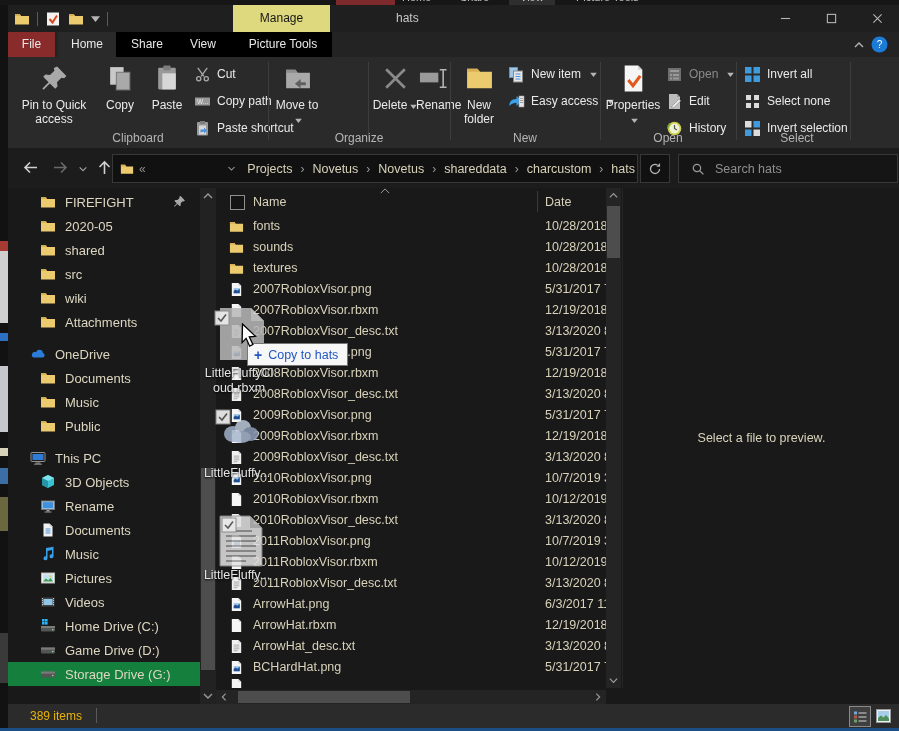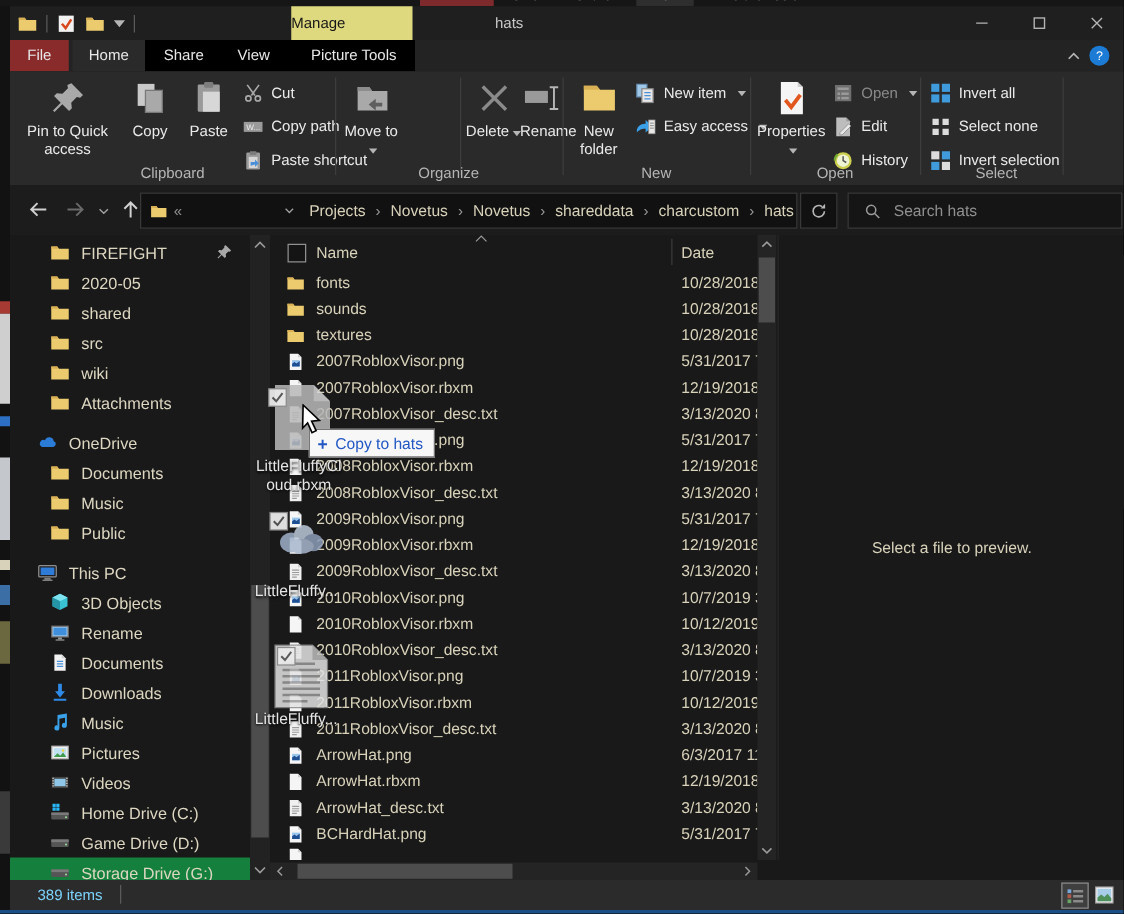--- a/index.html
+++ b/index.html
@@ -27,21 +27,21 @@
   .sl7{top:492px;height:34px;background:#6b683f}
   .sl8{top:628px;height:50px;background:#3a3a3a}
 
   
   .titlebar{position:absolute;left:8px;top:5px;width:891px;height:27px;background:#1f1f1f;z-index:6;}
   .qat{position:absolute;left:6px;top:3px;display:flex;align-items:center;gap:7px;height:21px;}
   .qat .qi{width:16px;height:16px;}
   .qat .qsep{width:1px;height:14px;background:#5a5a5a;}
   .qat .qchev{width:9px;height:9px;}
   .manage-tab{position:absolute;left:225px;top:0;width:97px;height:27px;background:#ded87f;color:#161616;
-              text-align:left;line-height:27px;font-size:12px;}
+              text-align:center;line-height:27px;font-size:12px;}
   .win-title{position:absolute;left:388px;top:0;line-height:27px;color:#c8c8c8;font-size:12px;}
   .wc{position:absolute;top:0;width:45px;height:27px;display:flex;align-items:center;justify-content:center;}
   .wc svg{width:11px;height:11px;}
   .wc-min{left:755px}.wc-max{left:801px}.wc-close{left:847px}
 
   
   .tabsrow{position:absolute;left:8px;top:32px;width:891px;height:25px;background:#232323;z-index:6;}
   .tabs-black{position:absolute;left:108px;top:0;width:216px;height:25px;background:#000;}
   .rtab{position:absolute;top:0;height:25px;line-height:25px;text-align:center;font-size:12px;color:#e8e8e8;}
   .rtab-file{left:0;width:47px;background:#8a2b2b;}
@@ -125,21 +125,21 @@
            display:flex;align-items:center;justify-content:center;z-index:2;}
   .preview span{color:#d8d2ba;font-size:12.5px;}
 
   .hscroll{position:absolute;left:216px;top:690px;width:390px;height:14px;background:#242424;z-index:3;}
   .hscroll .sarr{position:absolute;top:2px;width:10px;height:10px;}
   .sarr.lf{left:3px}.sarr.rt{right:3px}
   .h-thumb{position:absolute;left:22px;top:1px;width:172px;height:12px;background:#4d4d4d;}
 
   
   .statusbar{position:absolute;left:8px;top:704px;width:891px;height:24px;background:#2b2b2b;z-index:6;}
-  .scount{position:absolute;left:22px;top:5px;color:#7dd3fc;font-size:12px;}
+  .scount{position:absolute;left:22px;top:5px;color:#eab308;font-size:12px;}
   .sdiv{position:absolute;left:88px;top:4px;width:1px;height:15px;background:#5a5a5a;}
   .viewbtn{position:absolute;top:2px;width:20px;height:19px;display:flex;align-items:center;justify-content:center;}
   .viewbtn svg{width:15px;height:14px;}
   .vb-details{right:28px;background:#3f3f3f;border:1px solid #8a8a8a;}
   .vb-thumb{right:6px;}
   .bottom-strip{position:absolute;left:0;top:728px;width:899px;height:3px;background:#1b4e85;z-index:7;}
 
   
   .overlay{position:absolute;left:0;top:0;width:899px;height:731px;z-index:40;pointer-events:none;}
   .ghost{position:absolute;opacity:.85;}
@@ -732,30 +732,20 @@
           <svg viewBox="0 0 16 16">
             <path d="M3.5 1.5h6l3 3v10h-9z" fill="#f2f2f2"></path>
             <path d="M9.5 1.5l3 3h-3z" fill="#cfcfcf"></path>
             <path d="M5.5 7h5M5.5 9h5M5.5 11h5" stroke="#4a90d9" stroke-width="1"></path>
           </svg>
         </span>
         <span class="slabel">Documents</span>
 
       </div>
 
-      <div class="srow ind1">
-        <span class="sicon" data-icon="downloads">
-          <svg viewBox="0 0 16 16">
-            <path d="M6.5 1h3v6H12L8 12 4 7h2.5z" fill="#2e8ae6"></path>
-            <rect x="3" y="13" width="10" height="1.6" fill="#2e8ae6"></rect>
-          </svg>
-        </span>
-        <span class="slabel">Downloads</span>
-
-      </div>
 
       <div class="srow ind1">
         <span class="sicon" data-icon="music">
           <svg viewBox="0 0 16 16">
             <path d="M6 2l7.5-1.2v9.4a2 2 0 1 1-1.5-1.9V4.1L7.5 5v7.3A2 2 0 1 1 6 10.4z" fill="#3aa0e8"></path>
           </svg>
         </span>
         <span class="slabel">Music</span>
 
       </div>

